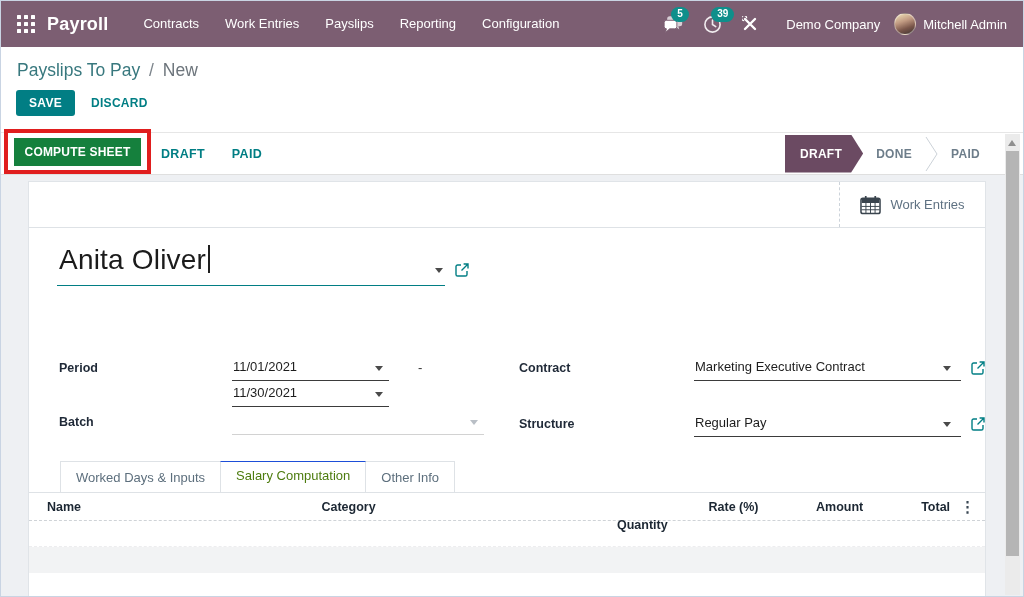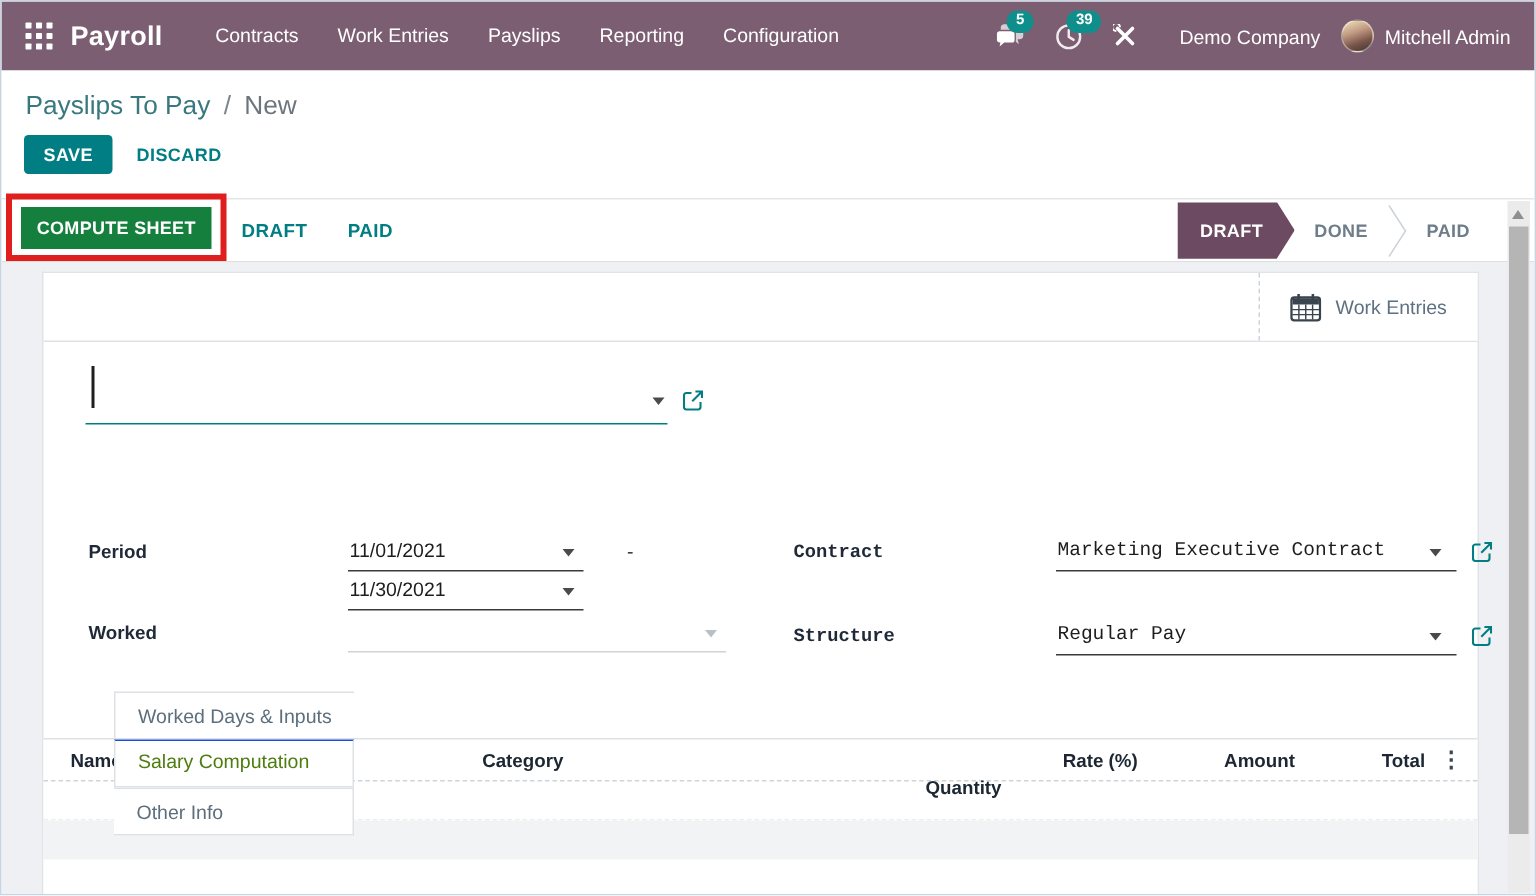--- a/index.html
+++ b/index.html
@@ -54,37 +54,37 @@
   .emp-name { font-size:28px; color:#1b1b1b; letter-spacing:.2px; white-space:nowrap; }
   .text-cursor { display:inline-block; width:1.5px; height:28px; background:#1f1f1f; margin-left:2px; vertical-align:-4px; }
   .title-caret { position:absolute; left:378px; bottom:12px; }
   .title-ext { position:absolute; left:398px; bottom:8px; }
 
   .caret { display:inline-block; width:0; height:0; border-left:4px solid transparent; border-right:4px solid transparent; border-top:5px solid #4a4a4a; cursor:pointer; }
   .caret.light { border-top-color:#b9bfc6; }
 
   .fields { position:absolute; left:0; top:173px; right:0; }
   .fcol-left { position:absolute; left:30px; top:0; width:450px; }
-  .fcol-right { position:absolute; left:500px; top:0; width:480px;font-family:Liberation Mono, monospace; }
+  .fcol-right { position:absolute; left:490px; top:0; width:480px; }
   .frow { display:flex; align-items:flex-end; height:26px;gap:22px; }
   .frow.tall { height:28px; }
   .flabel { width:151px; font-size:12.5px; font-weight:600; color:#1f2937; padding-bottom:6px; }
   .fcol-right .flabel { width:153px; }
   .fvalue { position:relative; border-bottom:1px solid #3b3b3b; font-size:13px; color:#1d1d1d; padding:0 0 6px 1px; white-space:nowrap; }
   .fvalue.empty { border-bottom:1px solid #d2d2d2; }
   .fvalue .caret { position:absolute; right:6px; bottom:9px; }
   .w-date { width:157px; }
   .w-batch { width:252px; }
   .w-m2o { width:267px; }
   .range-dash { font-size:13px; color:#333; margin:0 0 6px 7px; }
   .ext-after { position:absolute; right:-24px; bottom:5px; cursor:pointer; }
   .spacer28 { height:28px; }
 
   .tabbar-line { position:absolute; left:0; right:0; top:310px; height:1px; background:#dee2e6; z-index:1; }
-  .tabs { position:absolute; left:47px; top:279px; display:flex; z-index:2;flex-direction:column; }
+  .tabs { position:absolute; left:31px; top:279px; display:flex; z-index:2; }
   .tab { height:32px; padding:8px 15px 0; font-size:13px; color:#5d6f7d; background:#fff; border:1px solid #dee2e6; border-right:none; cursor:pointer; white-space:nowrap; }
   .tab:last-child { border-right:1px solid #dee2e6; }
   .tab.active { border-top:1px solid #1d4ed8; padding-top:6px; color:#4d7c0f; border-right:1px solid #dee2e6; }
   .tab.active + .tab { border-left:none; }
 
   .table { position:absolute; left:0; right:0; top:311px; bottom:0; background:#fff; }
   .thead { display:flex; align-items:center; height:28px; padding-left:18px; border-bottom:1px dashed #cfd3d7; font-size:12.5px; font-weight:700; color:#1c2733; }
   .th { white-space:nowrap; cursor:pointer; }
   .th.c-name { width:275px; text-align:left; }
   .th.c-cat { width:200px; text-align:left; }
@@ -208,21 +208,21 @@
               <rect x="1.8" y="4.2" width="18.4" height="4.2" fill="#3a444e"></rect>
               <path d="M6 1 v4.5 M16 1 v4.5" stroke="#3a444e" stroke-width="1.8"></path>
               <path d="M6.2 8.4 v10.5 M11 8.4 v10.5 M15.8 8.4 v10.5 M1.5 12 h19 M1.5 15.5 h19" stroke="#3a444e" stroke-width="1"></path>
             </svg>
           </span>
           <span>Work Entries</span>
         </div>
       </div>
 
       <div class="title-wrap">
-        <span class="text-cursor"></span>
+        <span class="emp-name">Anita Oliver</span><span class="text-cursor"></span>
         <span class="caret title-caret"></span>
         <span class="title-ext">
           <svg width="14" height="14" viewBox="0 0 14 14">
             <path d="M6 2 H2.6 A1.6 1.6 0 0 0 1 3.6 v7.8 A1.6 1.6 0 0 0 2.6 13 h7.8 A1.6 1.6 0 0 0 12 11.4 V8" fill="none" stroke="#017e84" stroke-width="1.4"></path>
             <path d="M6.5 7.5 L13 1 M8.6 1 H13 V5.4" stroke="#017e84" stroke-width="1.4" fill="none"></path>
           </svg>
         </span>
       </div>
 
       <div class="fields">
@@ -236,21 +236,21 @@
             <span class="range-dash">-</span>
           </div>
           <div class="frow">
             <span class="flabel"></span>
             <span class="fvalue w-date">
               <span>11/30/2021</span>
               <span class="caret"></span>
             </span>
           </div>
           <div class="frow tall">
-            <span class="flabel">Worked</span>
+            <span class="flabel">Batch</span>
             <span class="fvalue empty w-batch">
               <span></span>&nbsp;
               <span class="caret light"></span>
             </span>
           </div>
         </div>
         <div class="fcol-right">
           <div class="frow">
             <span class="flabel">Contract</span>
             <span class="fvalue w-m2o">

